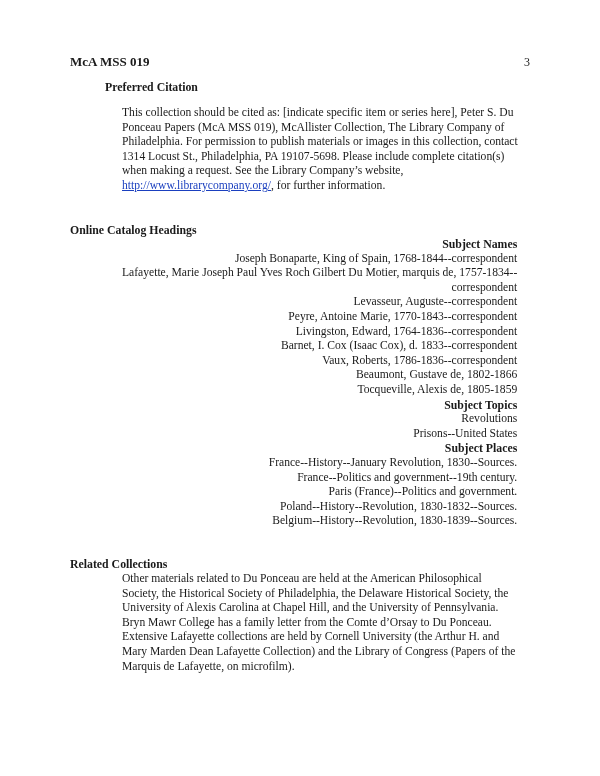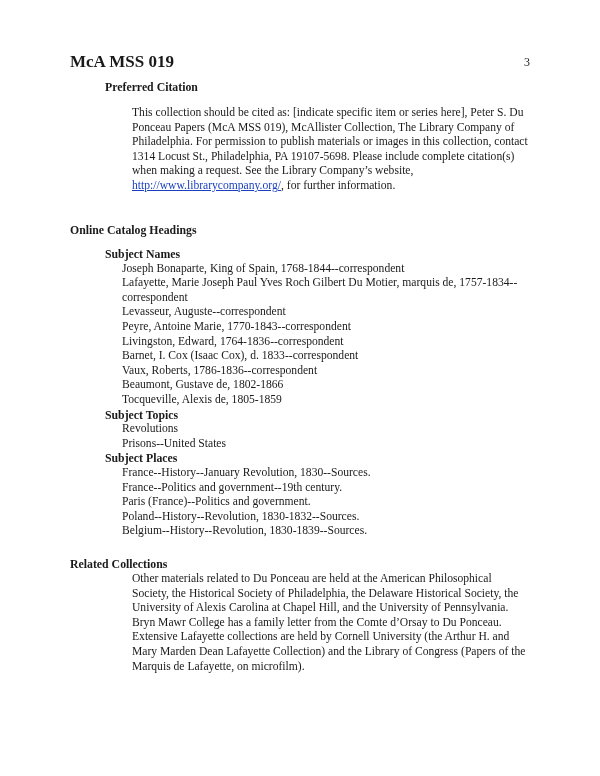--- a/index.html
+++ b/index.html
@@ -27,41 +27,40 @@
       top: 55px;
       left: 70px;
       right: 70px;
       height: 16px;
     }
     .header-left {
       position: absolute;
       left: 0;
       top: 0;
       font-weight: bold;
-      font-size: 17px;
+      font-size: 13px;
       text-align: center;
     }
     .header-right {
       position: absolute;
       right: 0;
       top: 0;
       font-size: 12px;
     }
     .section-head {
       position: absolute;
       font-weight: bold;
       font-size: 11.8px;
     }
     .block {
       position: absolute;
     }
     .line {
       display: block;
       white-space: nowrap;
-      margin-left: 10px;
     }
     a.link {
       color: #1a3fbf;
       text-decoration: underline;
     }
     .list-item {
       display: block;
       white-space: nowrap;
     }
     .sub-head {
@@ -85,21 +84,21 @@
   <div class="block" style="left:122px; top:106px;">
     <span class="line">This collection should be cited as: [indicate specific item or series here], Peter S. Du</span>
     <span class="line">Ponceau Papers (McA MSS 019), McAllister Collection, The Library Company of</span>
     <span class="line">Philadelphia. For permission to publish materials or images in this collection, contact</span>
     <span class="line">1314 Locust St., Philadelphia, PA 19107-5698. Please include complete citation(s)</span>
     <span class="line">when making a request. See the Library Company’s website,</span>
     <span class="line"><a class="link" href="#">http://www.librarycompany.org/</a><span>, for further information.</span></span>
   </div>
 
   <div class="section-head" style="left:70px; top:223px;">Online Catalog Headings</div>
-  <div class="block" style="left:122px; top:247px;">
+  <div class="block" style="left:122px; top:237px;text-align:right;">
     <span class="sub-head">Subject Names</span>
     <span class="list-item">Joseph Bonaparte, King of Spain, 1768-1844--correspondent</span>
     <span class="list-item">Lafayette, Marie Joseph Paul Yves Roch Gilbert Du Motier, marquis de, 1757-1834--</span>
     <span class="list-item">correspondent</span>
     <span class="list-item">Levasseur, Auguste--correspondent</span>
     <span class="list-item">Peyre, Antoine Marie, 1770-1843--correspondent</span>
     <span class="list-item">Livingston, Edward, 1764-1836--correspondent</span>
     <span class="list-item">Barnet, I. Cox (Isaac Cox), d. 1833--correspondent</span>
     <span class="list-item">Vaux, Roberts, 1786-1836--correspondent</span>
     <span class="list-item">Beaumont, Gustave de, 1802-1866</span>

